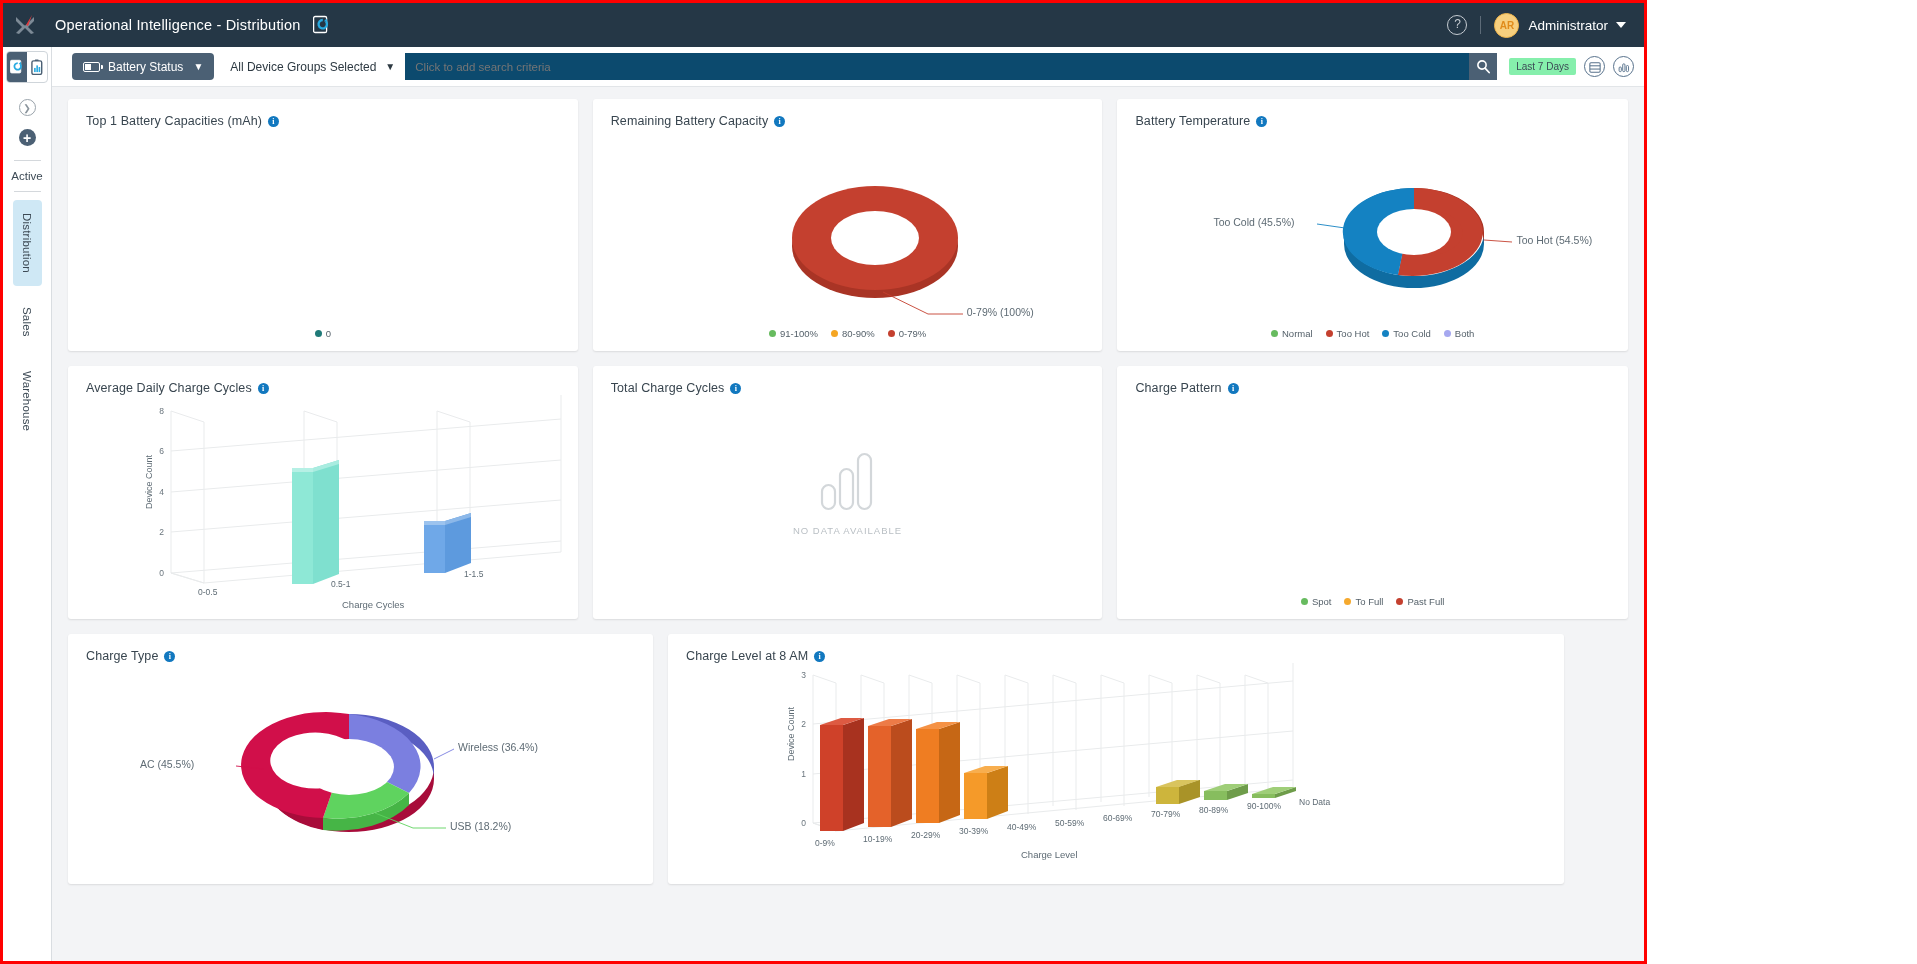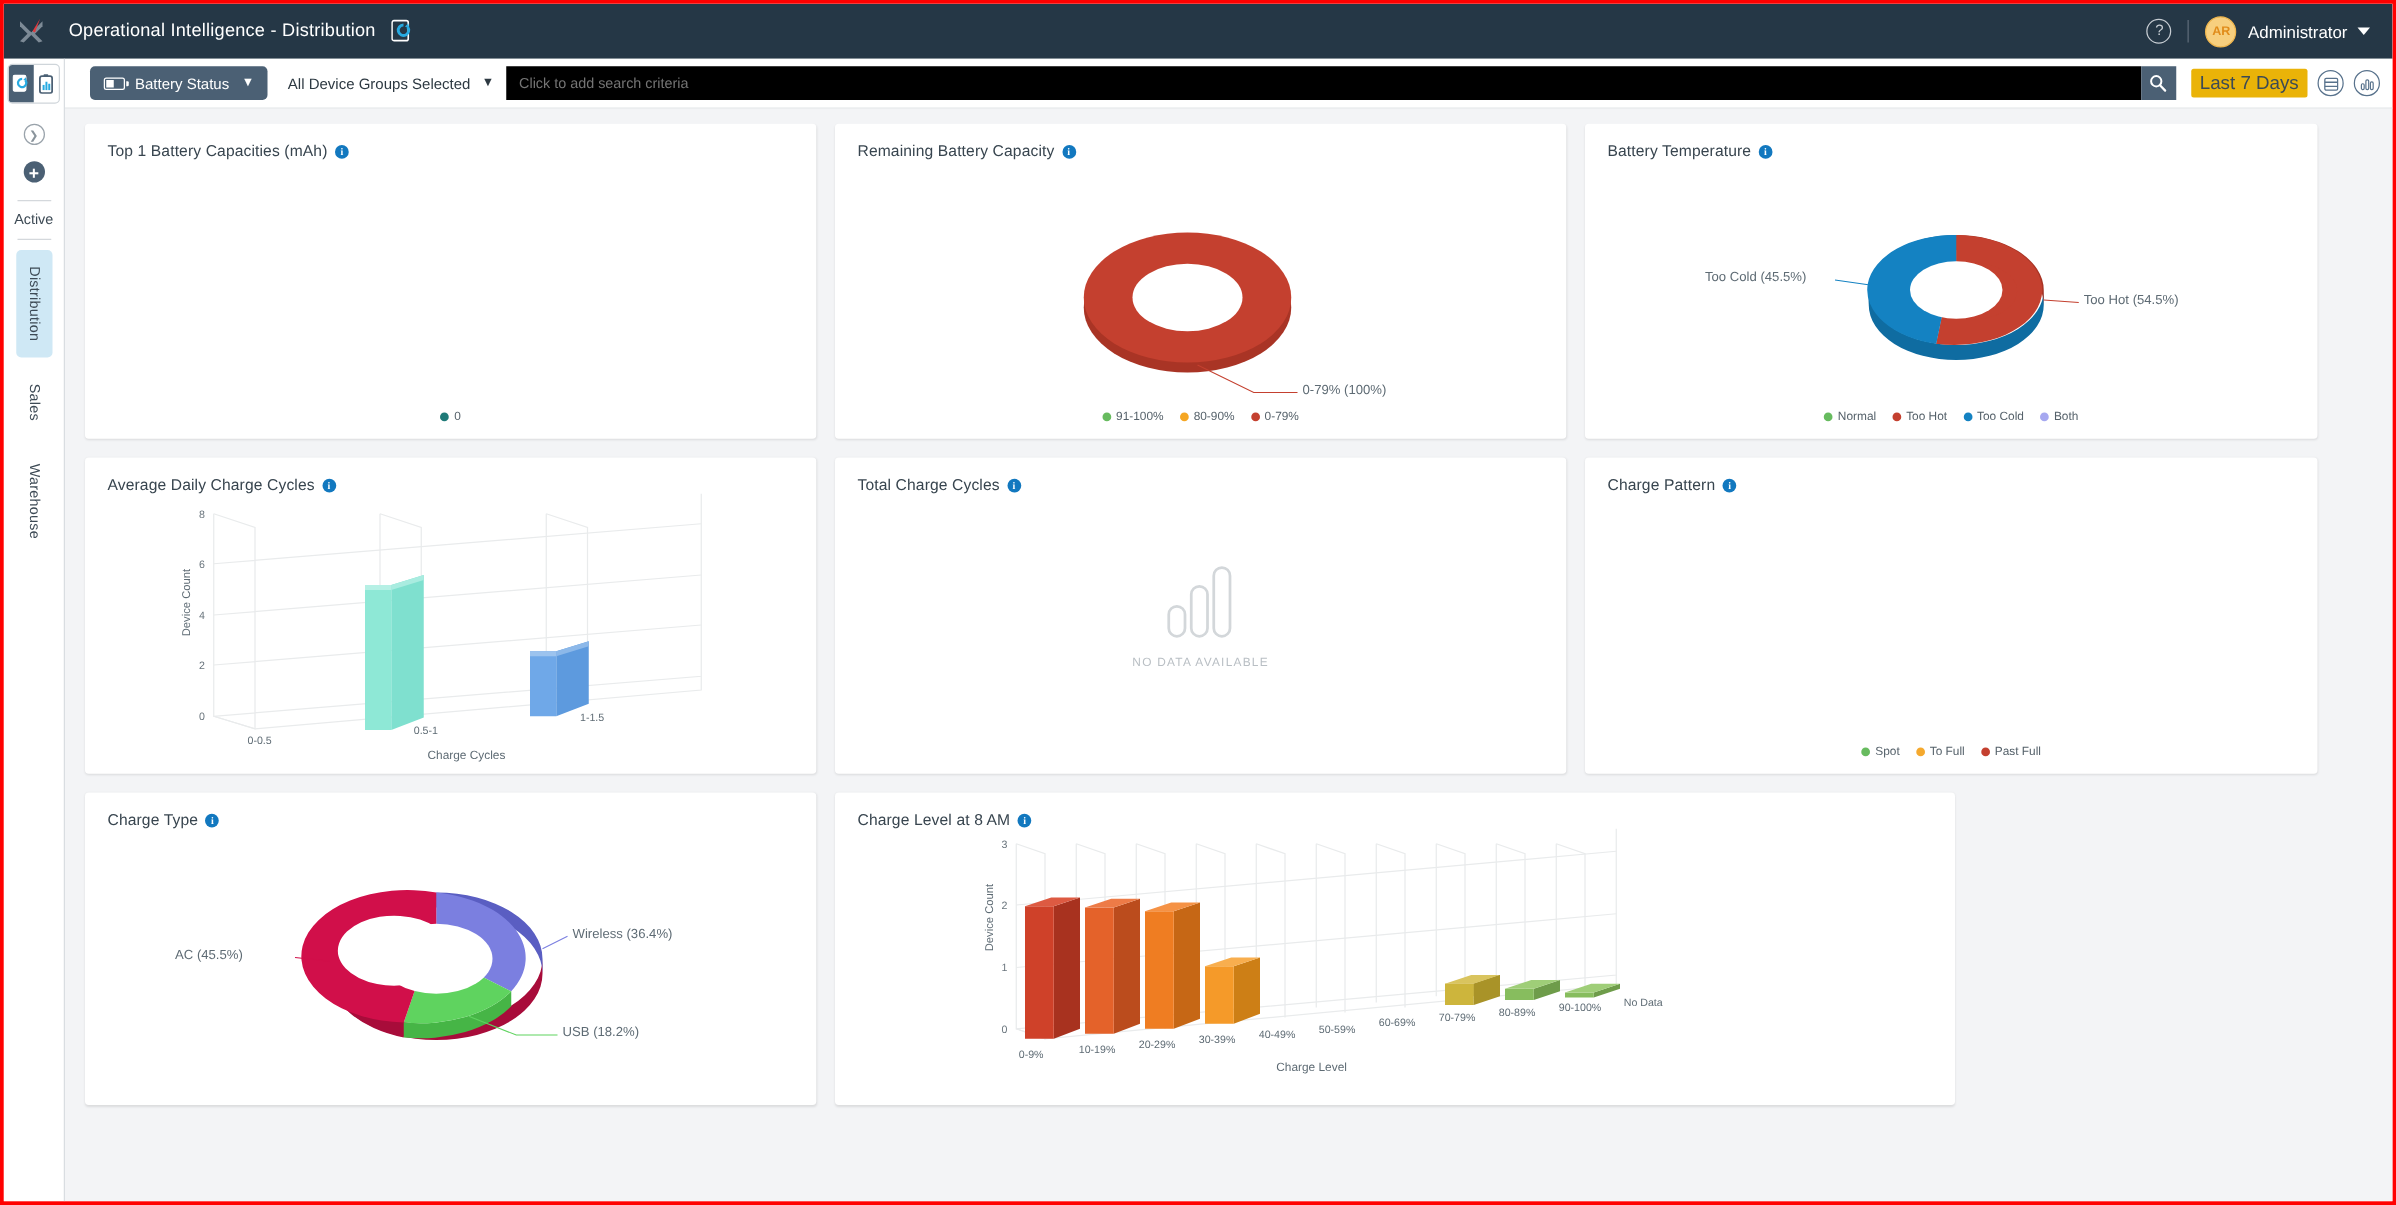--- a/index.html
+++ b/index.html
@@ -4,21 +4,21 @@
 <style>
   * { box-sizing: border-box; margin: 0; padding: 0; }
   html, body {
     width: 1917px; height: 964px;
     font-family: "Liberation Sans", sans-serif;
     background: #ffffff;
     overflow: hidden;
   }
   .viewport {
     position: relative;
-    width: 1917px; height: 964px;
+    width: 1647px; height: 964px;
     border: 3px solid #ff0000;
     background: #ffffff;
     overflow: hidden;
   }
 
   
   .topbar {
     position: absolute; left: 0; top: 0; right: 0; height: 44px;
     background: #253746;
     display: flex; align-items: center;
@@ -126,31 +126,31 @@
   .search-area {
     flex: 1; height: 27px; margin-left: 10px;
     display: flex; align-items: flex-end;
   }
   .device-groups {
     font-size: 12px; color: #2d3942; padding: 0 10px 0 6px;
     display: flex; align-items: center; gap: 7px; height: 27px;
     background: #ffffff;
   }
   .search-input {
-    flex: 1; height: 27px; border: none; background: #000000;
+    flex: 1; height: 27px; border: none; background: #0c4a6e;
     font-size: 11.5px; color: #8d959c; padding: 0 10px;
     font-family: "Liberation Sans", sans-serif; outline: none;
   }
   .search-btn {
     width: 28px; height: 27px; background: #4b6074;
     display: flex; align-items: center; justify-content: center;
   }
   .toolbar-right { display: flex; align-items: center; gap: 8px; margin-left: 12px; }
   .date-chip {
-    background: #eab308; color: #3c4a55; font-size: 15px;
+    background: #86efac; color: #3c4a55; font-size: 10px;
     padding: 3px 7px; border-radius: 2px;
   }
   .round-btn {
     width: 21px; height: 21px; border-radius: 50%; border: 1.3px solid #58728c;
     display: flex; align-items: center; justify-content: center;
   }
 
   
   .board {
     position: absolute; left: 49px; top: 84px; right: 0; bottom: 0;

